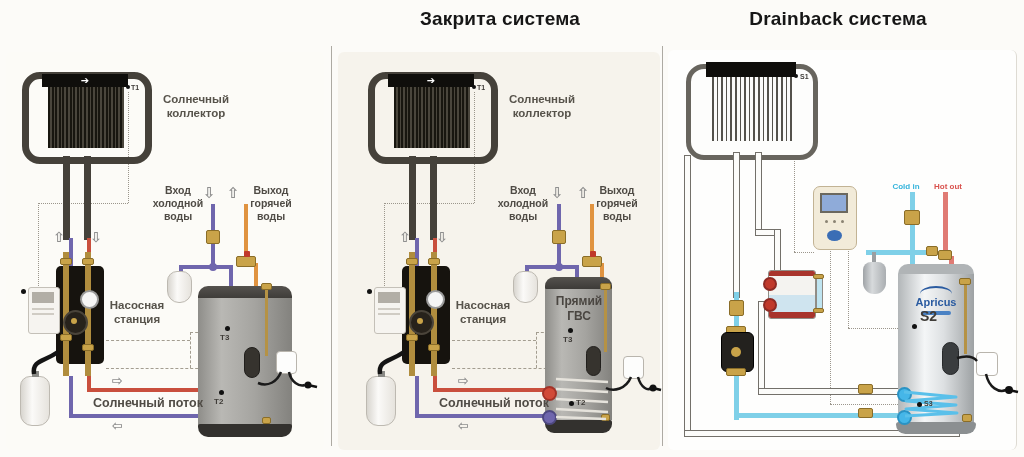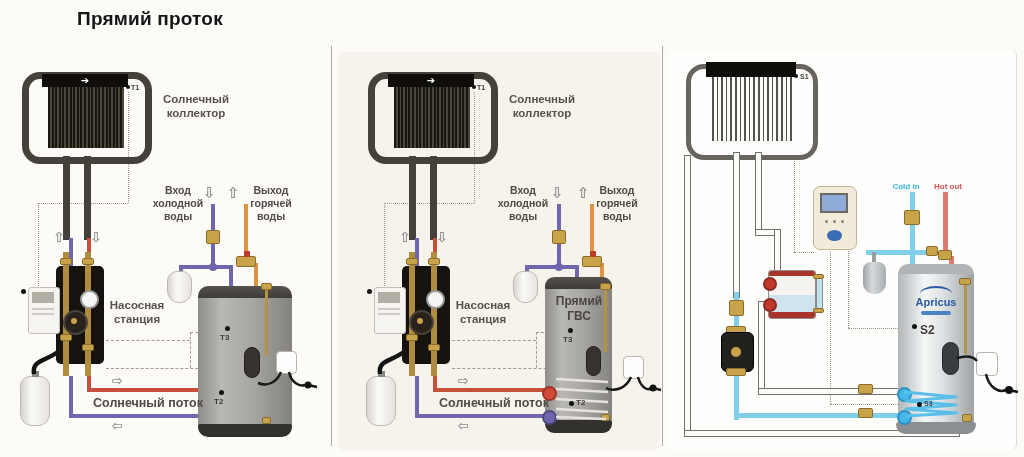--- a/index.html
+++ b/index.html
@@ -34,21 +34,20 @@
 
 <div class="canvas">
 
   <div class="card" style="left:6px;top:52px;width:318px;height:398px;background:#fcfbf7;"></div>
   <div class="card" style="left:338px;top:52px;width:322px;height:398px;background:#f6f3ec;"></div>
   <div class="card" style="left:668px;top:50px;width:348px;height:400px;background:#fefefd;border-right:1px solid #dedbd3;"></div>
 
   <div class="divider" style="left:331px;"></div>
   <div class="divider" style="left:662px;"></div>
 
-  <div class="title" style="left:60px;top:8px;width:180px;">Прямий проток</div>
 
   <div class="loop" style="left:22px;top:72px;width:130px;height:92px;border:7px solid #45413a;"></div>
   <div class="pipe" style="left:63px;top:156px;width:7px;height:84px;background:#45413a;"></div>
   <div class="pipe" style="left:84px;top:156px;width:7px;height:84px;background:#45413a;"></div>
   <div class="header" style="left:42px;top:74px;width:86px;height:13px;">
     <span style="color:#fff;font-size:10px;font-family:'DejaVu Sans',sans-serif;line-height:1;">➔</span>
   </div>
   <div class="tubes" style="left:48px;top:87px;width:76px;height:61px;background:repeating-linear-gradient(90deg,#18160f 0px,#18160f 2px,#4a463c 2px,#4a463c 3.6px);"></div>
   <div class="dot" style="left:126px;top:85px;width:4px;height:4px;"></div>
   <div class="slab" style="left:131px;top:84px;font-size:7px;">T1</div>
@@ -122,20 +121,21 @@
   <div class="pipe" style="left:181px;top:265px;width:52px;height:4px;background:#6f66ad;"></div>
   <div class="pipe" style="left:229px;top:265px;width:4px;height:23px;background:#6f66ad;"></div>
   <div class="abs" style="left:209px;top:263px;width:8px;height:8px;border-radius:50%;background:#6f66ad;z-index:3;"></div>
   <div class="pipe" style="left:179px;top:265px;width:4px;height:8px;background:#6f66ad;"></div>
   <div class="vessel" style="left:167px;top:271px;width:25px;height:32px;"></div>
   <div class="pipe" style="left:244px;top:204px;width:4px;height:56px;background:#e09340;"></div>
   <div class="brass" style="left:236px;top:256px;width:20px;height:11px;"></div>
   <div class="abs" style="left:244px;top:251px;width:6px;height:6px;background:#c0392b;border-radius:1px;z-index:5;"></div>
   <div class="pipe" style="left:254px;top:263px;width:4px;height:25px;background:#e09340;"></div>
 
+  <div class="title" style="left:400px;top:8px;width:200px;">Закрита система</div>
 
   <div class="loop" style="left:368px;top:72px;width:130px;height:92px;border:7px solid #45413a;"></div>
   <div class="pipe" style="left:409px;top:156px;width:7px;height:84px;background:#45413a;"></div>
   <div class="pipe" style="left:430px;top:156px;width:7px;height:84px;background:#45413a;"></div>
   <div class="header" style="left:388px;top:74px;width:86px;height:13px;">
     <span style="color:#fff;font-size:10px;font-family:'DejaVu Sans',sans-serif;line-height:1;">➔</span>
   </div>
   <div class="tubes" style="left:394px;top:87px;width:76px;height:61px;background:repeating-linear-gradient(90deg,#18160f 0px,#18160f 2px,#4a463c 2px,#4a463c 3.6px);"></div>
   <div class="dot" style="left:472px;top:85px;width:4px;height:4px;"></div>
   <div class="slab" style="left:477px;top:84px;font-size:7px;">T1</div>
@@ -212,20 +212,21 @@
   <div class="pipe" style="left:527px;top:265px;width:52px;height:4px;background:#6f66ad;"></div>
   <div class="pipe" style="left:575px;top:265px;width:4px;height:14px;background:#6f66ad;"></div>
   <div class="abs" style="left:555px;top:263px;width:8px;height:8px;border-radius:50%;background:#6f66ad;z-index:3;"></div>
   <div class="pipe" style="left:525px;top:265px;width:4px;height:8px;background:#6f66ad;"></div>
   <div class="vessel" style="left:513px;top:271px;width:25px;height:32px;"></div>
   <div class="pipe" style="left:590px;top:204px;width:4px;height:56px;background:#e09340;"></div>
   <div class="brass" style="left:582px;top:256px;width:20px;height:11px;"></div>
   <div class="abs" style="left:590px;top:251px;width:6px;height:6px;background:#c0392b;border-radius:1px;z-index:5;"></div>
   <div class="pipe" style="left:600px;top:263px;width:4px;height:16px;background:#e09340;"></div>
 
+  <div class="title" style="left:718px;top:8px;width:240px;">Drainback система</div>
 
   <div class="loop" style="left:686px;top:64px;width:132px;height:96px;border:5px solid #68655e;background:#fdfdfc;"></div>
   <div class="opipe" style="left:684px;top:155px;width:7px;height:282px;"></div>
   <div class="opipe" style="left:684px;top:430px;width:276px;height:7px;"></div>
   <div class="opipe" style="left:733px;top:152px;width:7px;height:146px;"></div>
   <div class="opipe" style="left:755px;top:152px;width:7px;height:84px;"></div>
   <div class="opipe" style="left:755px;top:229px;width:26px;height:7px;"></div>
   <div class="opipe" style="left:774px;top:229px;width:7px;height:45px;"></div>
   <div class="header" style="left:706px;top:62px;width:90px;height:15px;"></div>
   <div class="tubes" style="left:712px;top:77px;width:80px;height:64px;background:repeating-linear-gradient(90deg,#54524c 0px,#54524c 1.6px,#fbfbfa 1.6px,#fbfbfa 4.6px);"></div>
@@ -286,21 +287,21 @@
   <div class="abs" style="left:731px;top:347px;width:10px;height:10px;border-radius:50%;background:#c9a349;z-index:5;"></div>
   <div class="brass" style="left:726px;top:368px;width:20px;height:8px;"></div>
 
   <div class="abs" style="left:898px;top:264px;width:76px;height:12px;background:#b0b4b6;border-radius:10px 10px 0 0;z-index:3;"></div>
   <div class="abs" style="left:898px;top:274px;width:76px;height:150px;background:linear-gradient(90deg,#b2b6b8,#f4f6f7 35%,#dde0e2 60%,#9ea2a4);z-index:3;"></div>
   <div class="abs" style="left:896px;top:422px;width:80px;height:12px;background:#8b8f91;border-radius:3px 3px 10px 10px;z-index:3;"></div>
   <div class="abs" style="left:920px;top:286px;width:32px;height:14px;border-top:2px solid #2a5ba0;border-radius:50%;z-index:4;"></div>
   <div class="lbl" style="left:908px;top:296px;width:56px;font-size:11px;color:#2a5ba0;">Apricus</div>
   <div class="abs" style="left:921px;top:311px;width:30px;height:4px;background:#4a82c4;border-radius:2px;z-index:4;"></div>
   <div class="dot" style="left:912px;top:324px;width:5px;height:5px;"></div>
-  <div class="slab" style="left:920px;top:323px;font-size:12px;">S2</div>
+  <div class="slab" style="left:920px;top:308px;font-size:14px;">S2</div>
   <div class="abs" style="left:942px;top:342px;width:15px;height:31px;background:#3a3d3f;border:1px solid #26282a;border-radius:9px;z-index:4;"></div>
   <div class="abs" style="left:964px;top:284px;width:3px;height:70px;background:#b59245;z-index:4;"></div>
   <div class="brass" style="left:959px;top:278px;width:12px;height:7px;"></div>
   <div class="abs" style="left:976px;top:352px;width:20px;height:22px;background:#fefefe;border:1.5px solid #b9b5ad;border-radius:4px;z-index:4;"></div>
   <div class="abs" style="left:897px;top:387px;width:11px;height:11px;border-radius:50%;background:#45b6e8;border:2px solid #2a93c4;z-index:4;"></div>
   <div class="abs" style="left:897px;top:410px;width:11px;height:11px;border-radius:50%;background:#45b6e8;border:2px solid #2a93c4;z-index:4;"></div>
   <div class="dot" style="left:917px;top:402px;width:5px;height:5px;"></div>
   <div class="slab" style="left:924px;top:400px;font-size:7px;">S3</div>
   <div class="brass" style="left:962px;top:414px;width:10px;height:8px;"></div>
 

